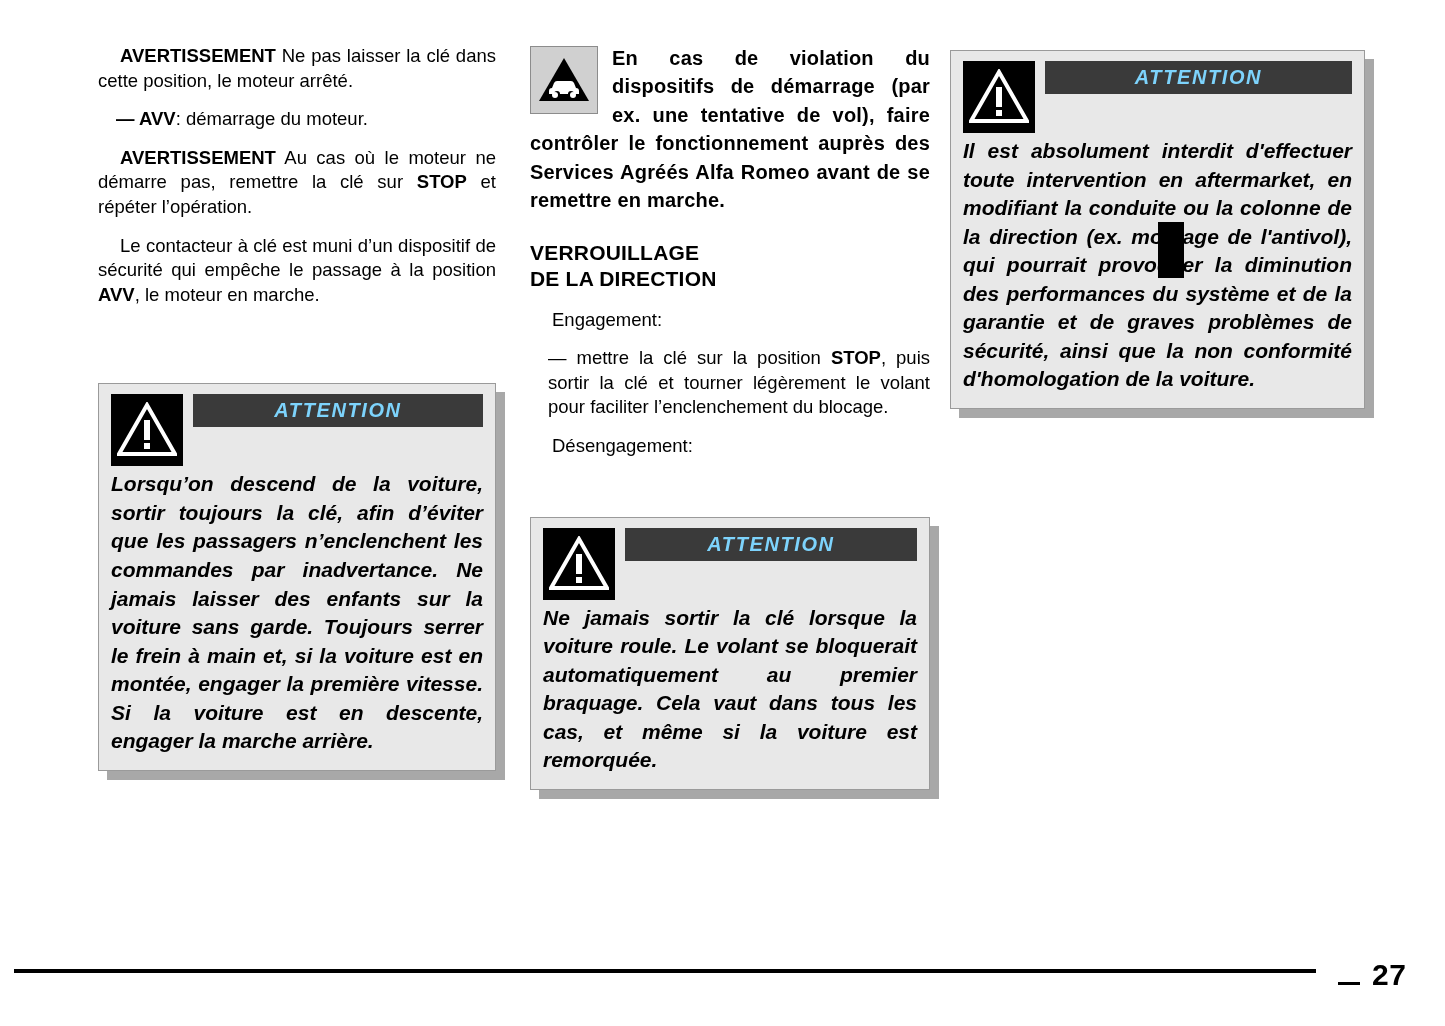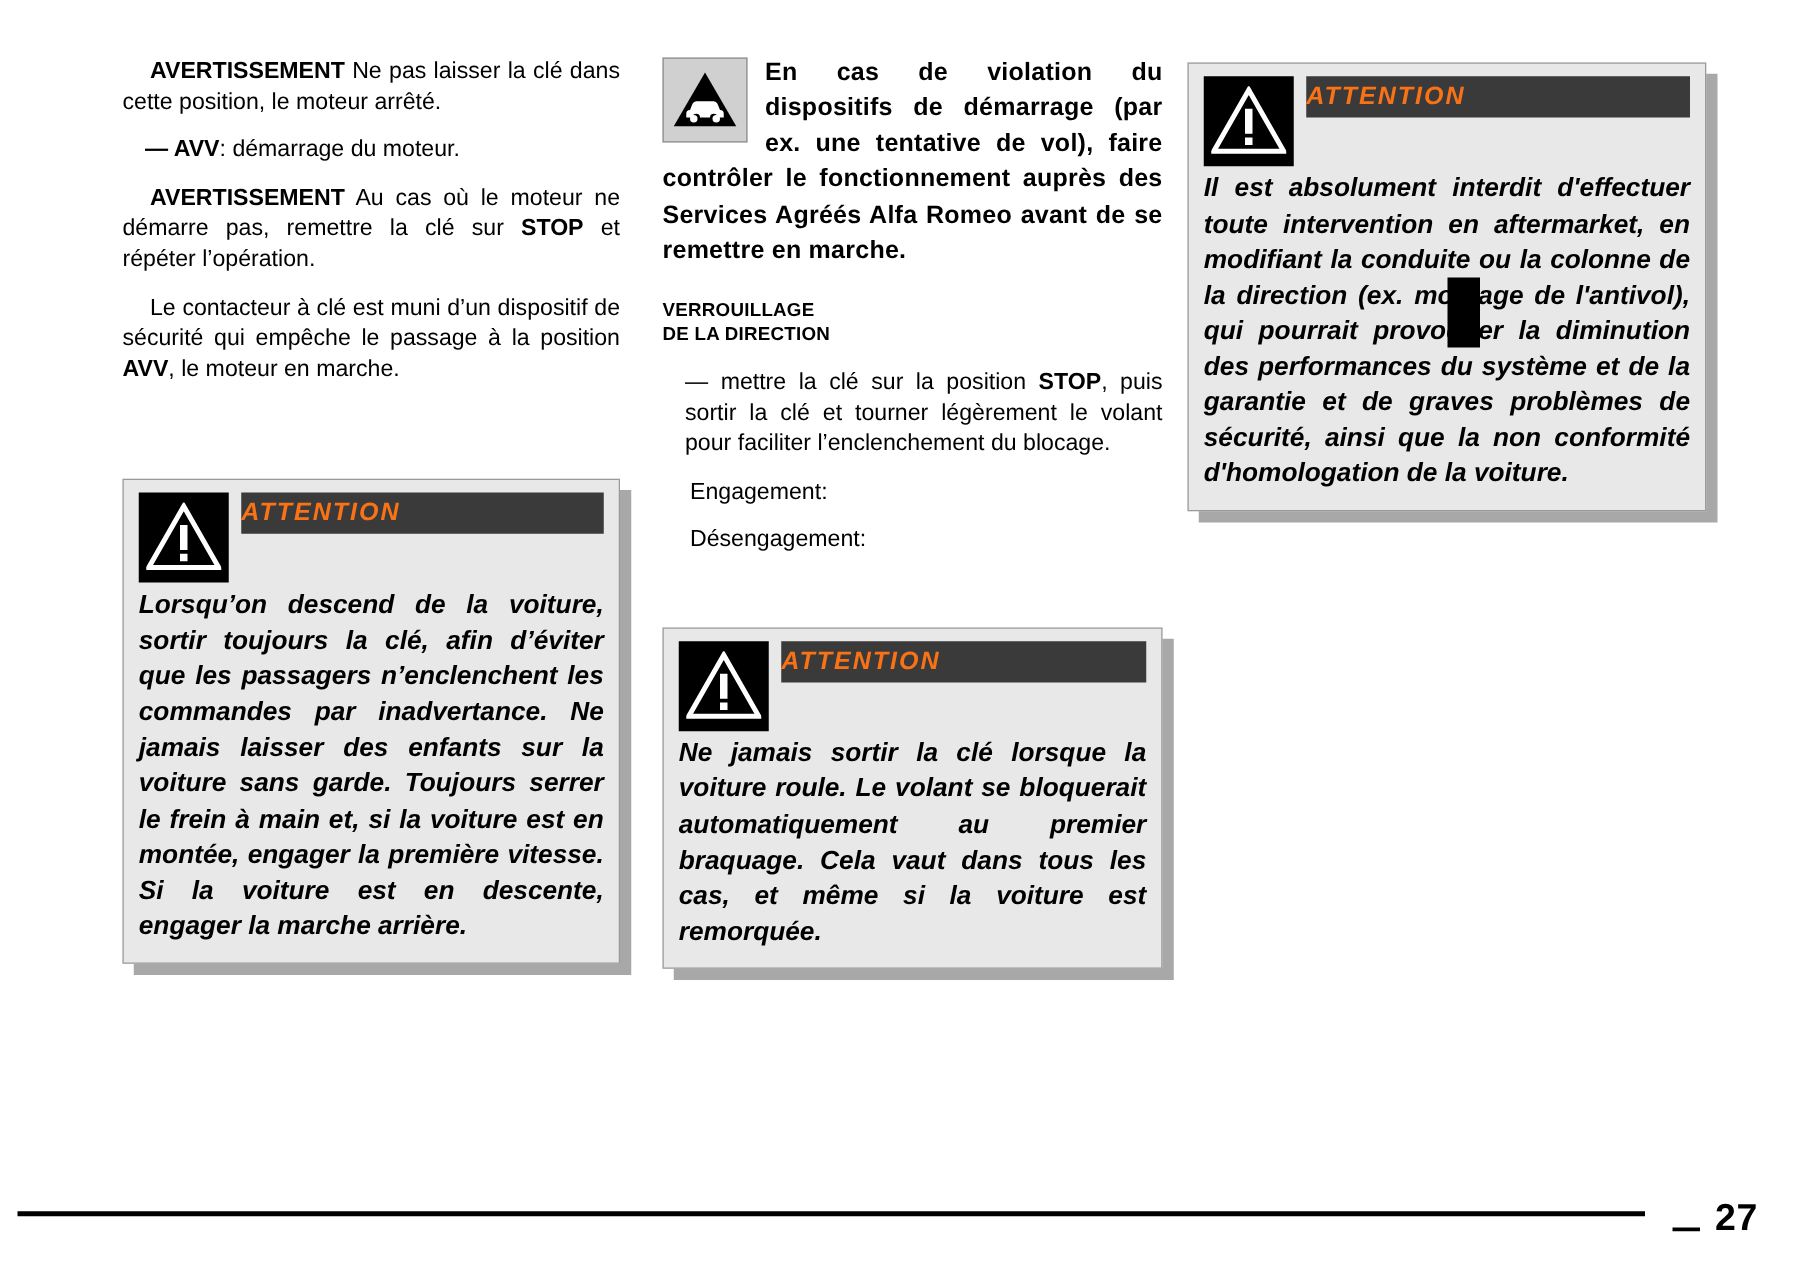--- a/index.html
+++ b/index.html
@@ -37,21 +37,21 @@
     font-size: 18.5px;
     line-height: 1.33;
     text-align: justify;
     text-indent: 22px;
   }
   p.body.dash { text-indent: 0; padding-left: 18px; }
   b { font-weight: bold; }
 
   h2.section {
     margin: 26px 0 16px 0;
-    font-size: 15px;
+    font-size: 21px;
     font-weight: bold;
     line-height: 1.22;
     letter-spacing: 0.2px;
   }
 
   
   .warnbox {
     position: relative;
     background: #e8e8e8;
     border: 1px solid #9a9a9a;
@@ -72,21 +72,22 @@
     display: flex;
     align-items: center;
     justify-content: center;
     margin-right: 10px;
   }
   .tri-icon svg { display: block; }
 
   .attention-bar {
     flex: 1 1 auto;
     background: #3a3a3a;
-    color: #f97316;
+    color: #7dd3fc;
+    text-align: center;
     font-style: italic;
     font-weight: bold;
     font-size: 20px;
     letter-spacing: 1.6px;
     padding: 5px 0 6px 0;
     line-height: 1.1;
   }
   .warn-text {
     font-style: italic;
     font-weight: bold;
@@ -207,26 +208,26 @@
         </svg>
       </div>
       <p class="intro-bold">En cas de violation du dispositifs de démarrage (par ex. une tentative de vol), faire contrôler le fonctionnement auprès des Services Agréés Alfa Romeo avant de se remettre en marche.</p>
     </div>
 
     <h2 class="section">
       <span>VERROUILLAGE</span><br>
       <span>DE LA DIRECTION</span>
     </h2>
 
+    <p class="body">
+      <span>Engagement:</span>
+    </p>
+
     <p class="body dash">
       <span>— mettre la clé sur la position </span><b>STOP</b><span>, puis sortir la clé et tourner légèrement le volant pour faciliter l’enclenchement du blocage.</span>
-    </p>
-
-    <p class="body">
-      <span>Engagement:</span>
     </p>
 
     <p class="body">
       <span>Désengagement:</span>
     </p>
 
 
     <div class="warnbox" style="margin-top: 58px; width: 400px;">
       <div class="header">
         <div class="tri-icon">

